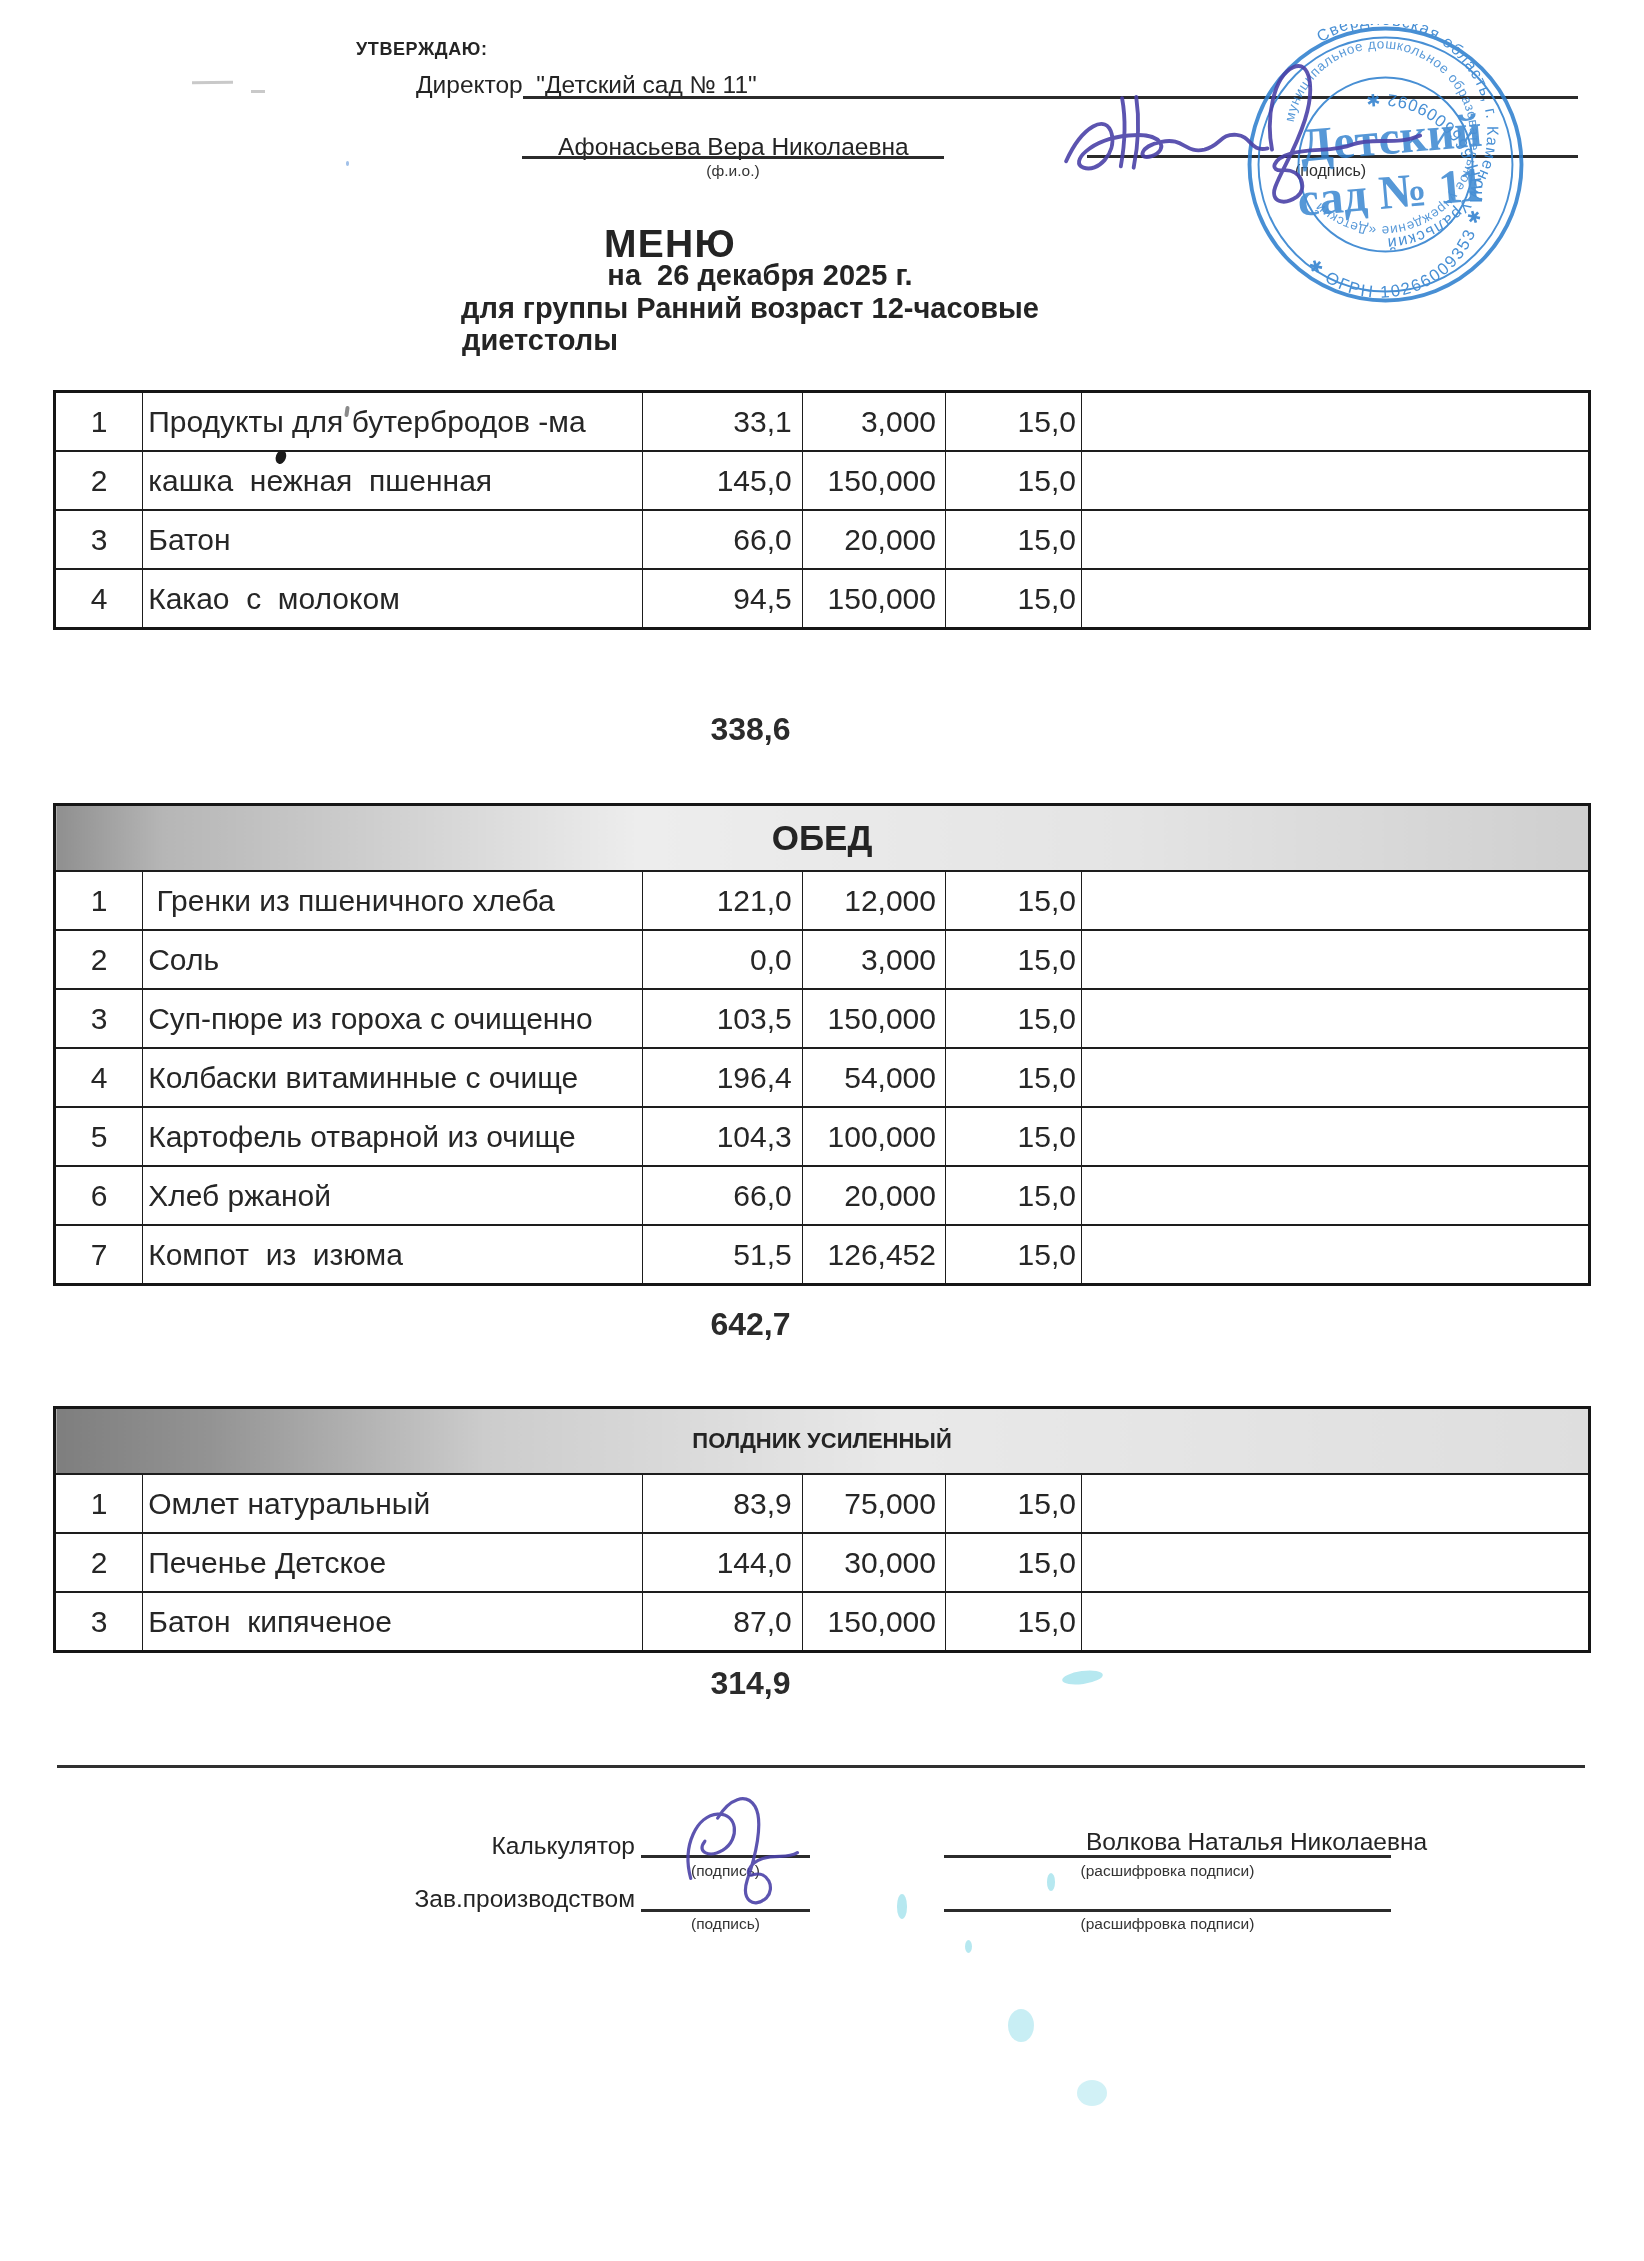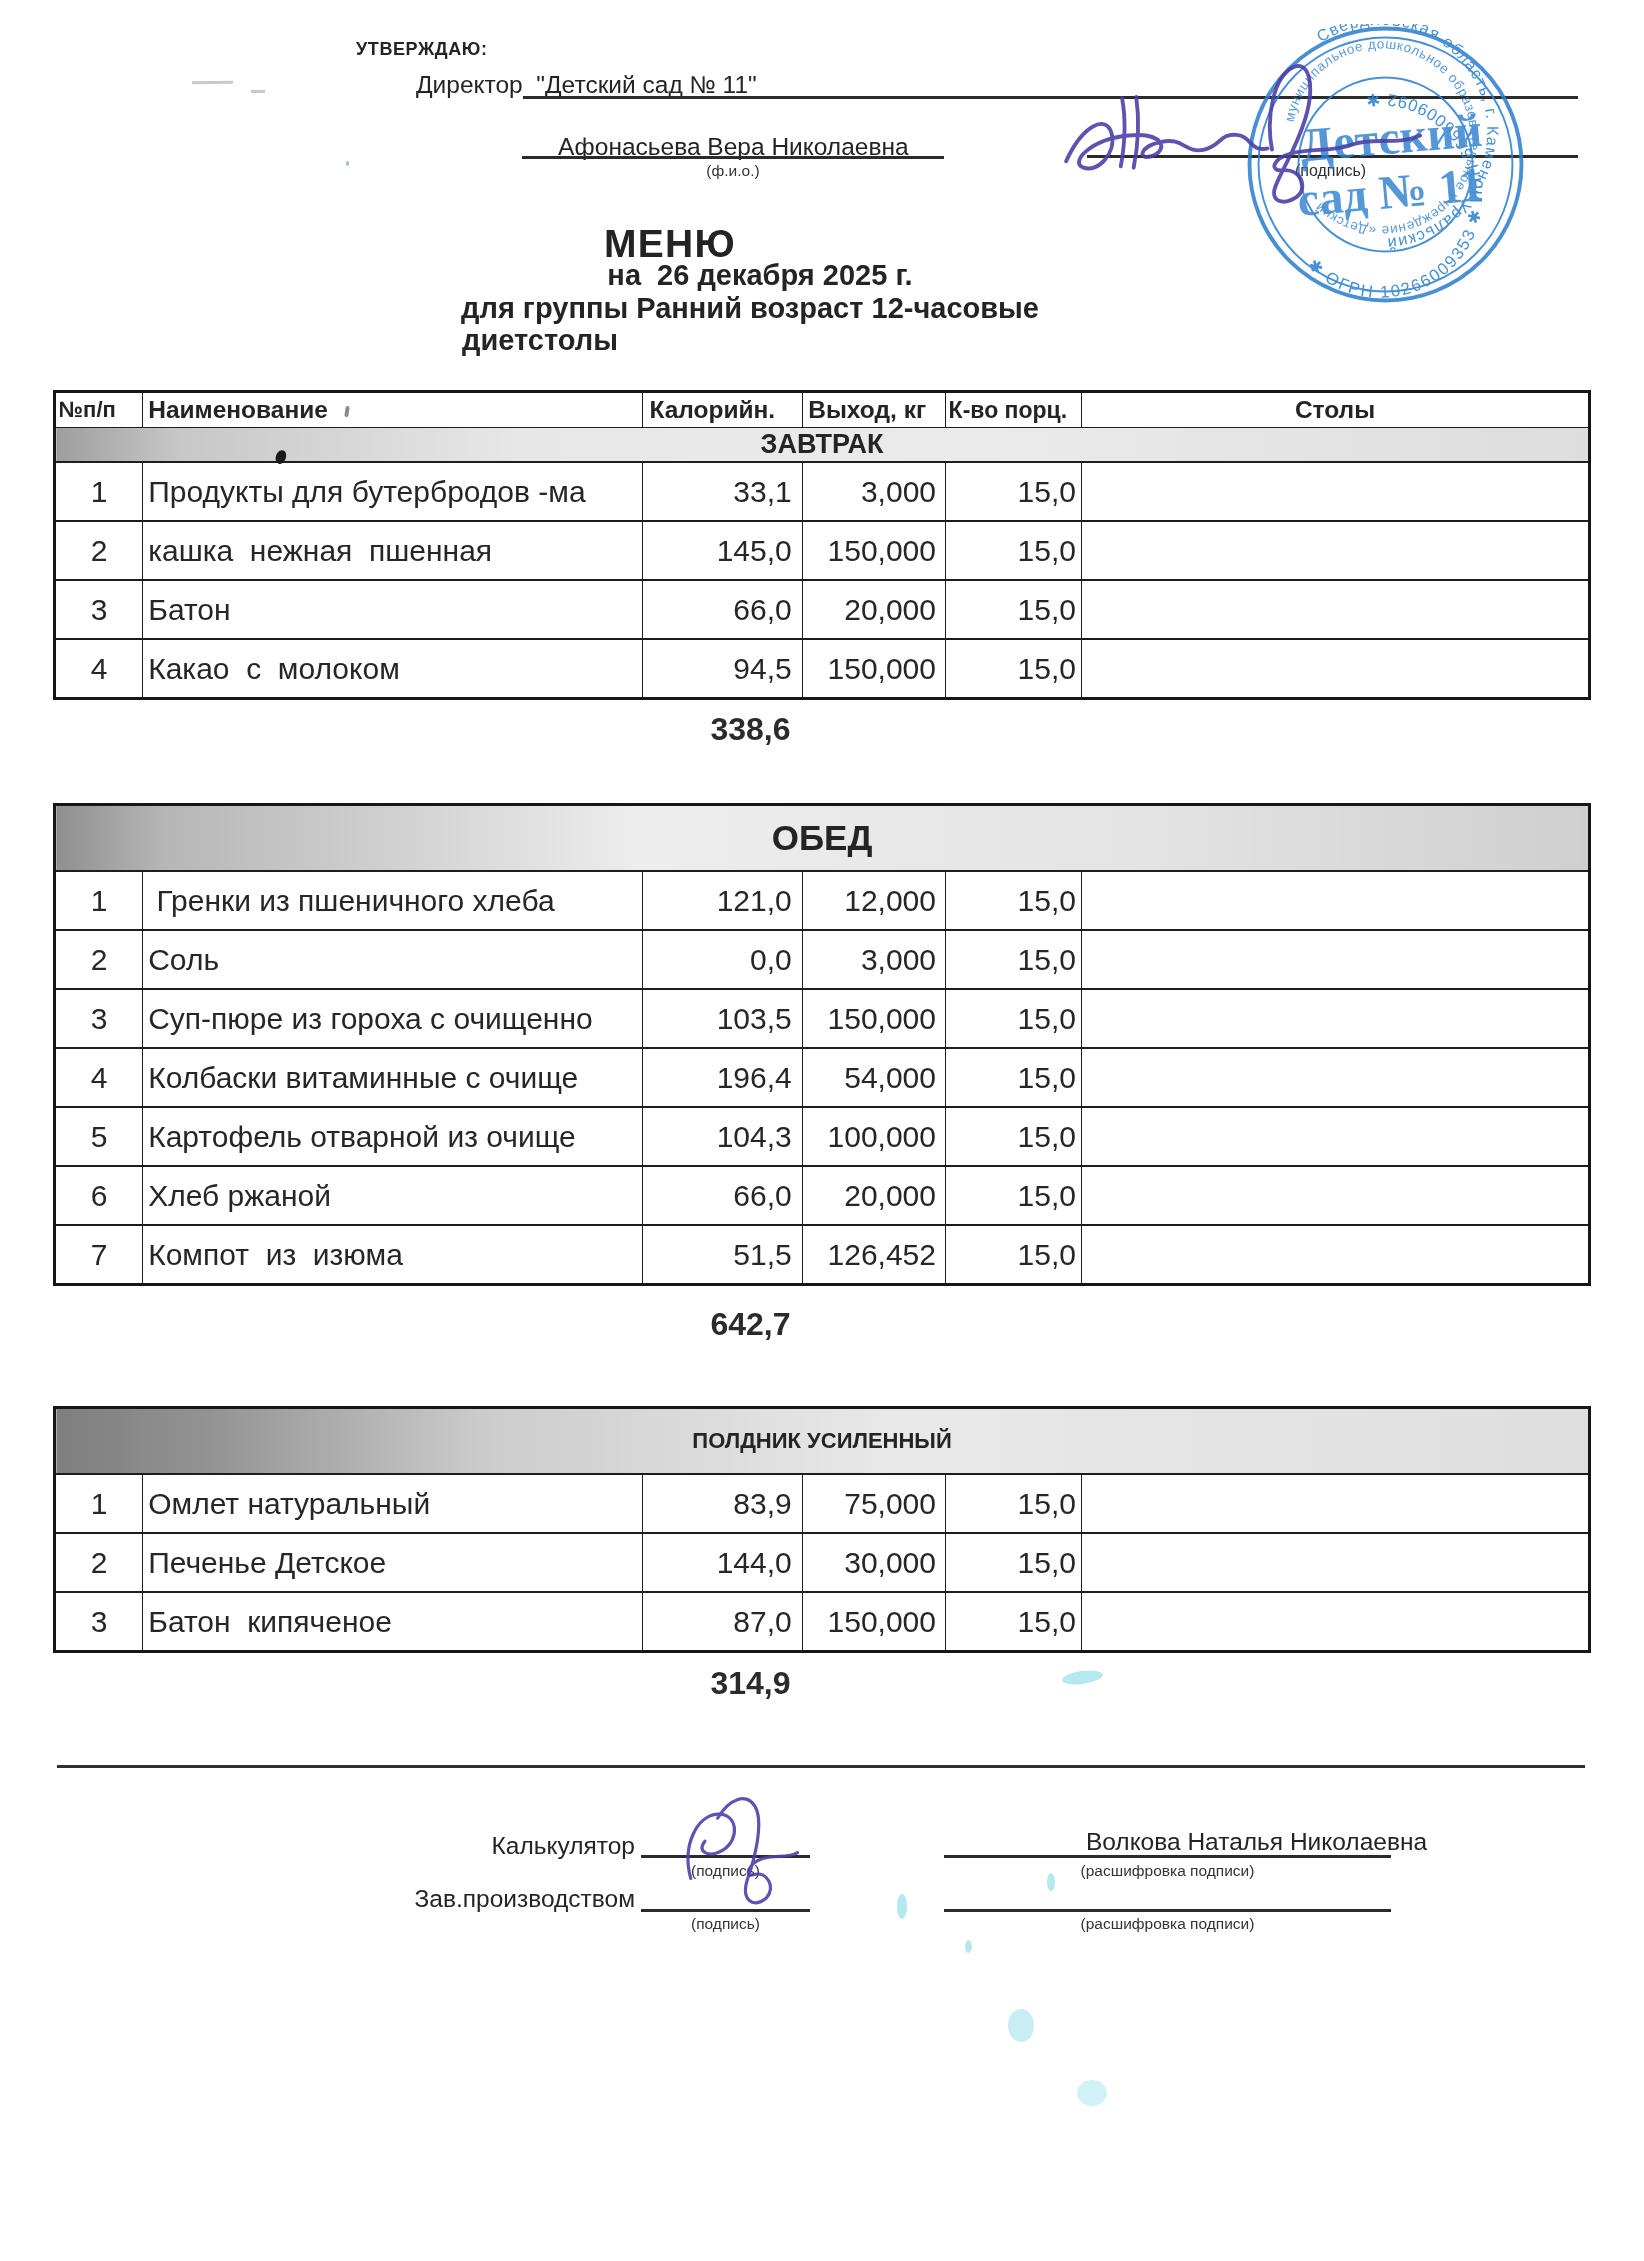--- a/index.html
+++ b/index.html
@@ -137,31 +137,20 @@
   <table>
     <colgroup>
       <col style="width:88px">
         <col style="width:500px">
         <col style="width:160px">
       <col style="width:143px">
         <col style="width:136px">
         <col style="width:508px">
     </colgroup>
     <thead>
-      <tr class="cols">
-        <th class="h0">№п/п</th>
-        <th class="h1">Наименование</th>
-        <th class="h2">Калорийн.</th>
-        <th class="h3">Выход, кг</th>
-        <th class="h4">К-во порц.</th>
-        <th class="h5">Столы</th>
-      </tr>
-      <tr class="band">
-        <th colspan="6">ЗАВТРАК</th>
-      </tr>
     </thead>
     <tbody>
         <tr>
           <td class="c0">1</td>
           <td class="c1">Продукты для бутербродов -ма</td>
           <td class="c2">33,1</td>
           <td class="c3">3,000</td>
           <td class="c4">15,0</td>
           <td class="c5"></td>
         </tr>

